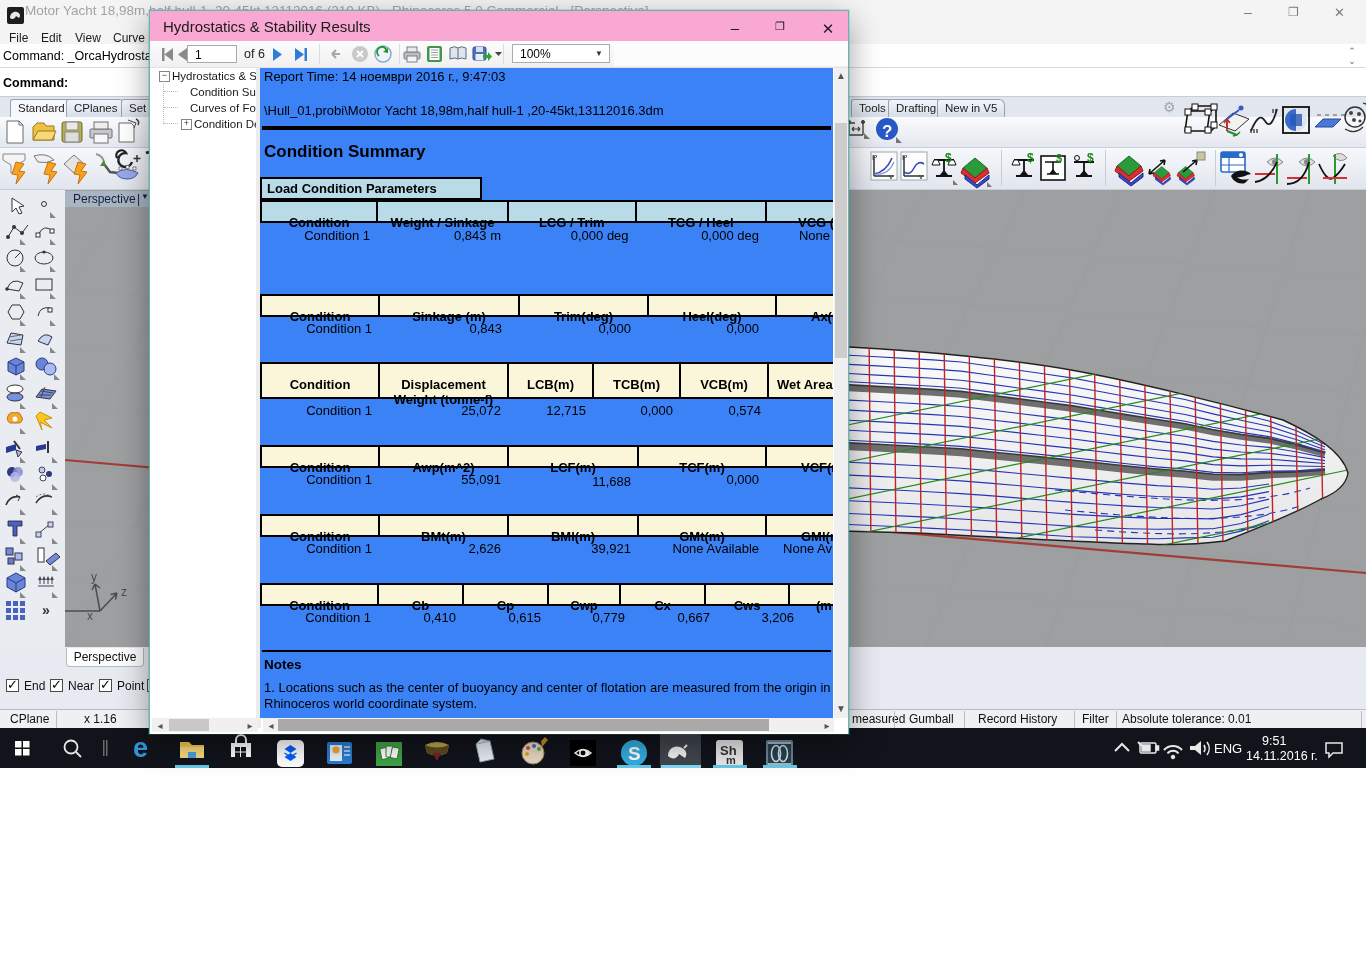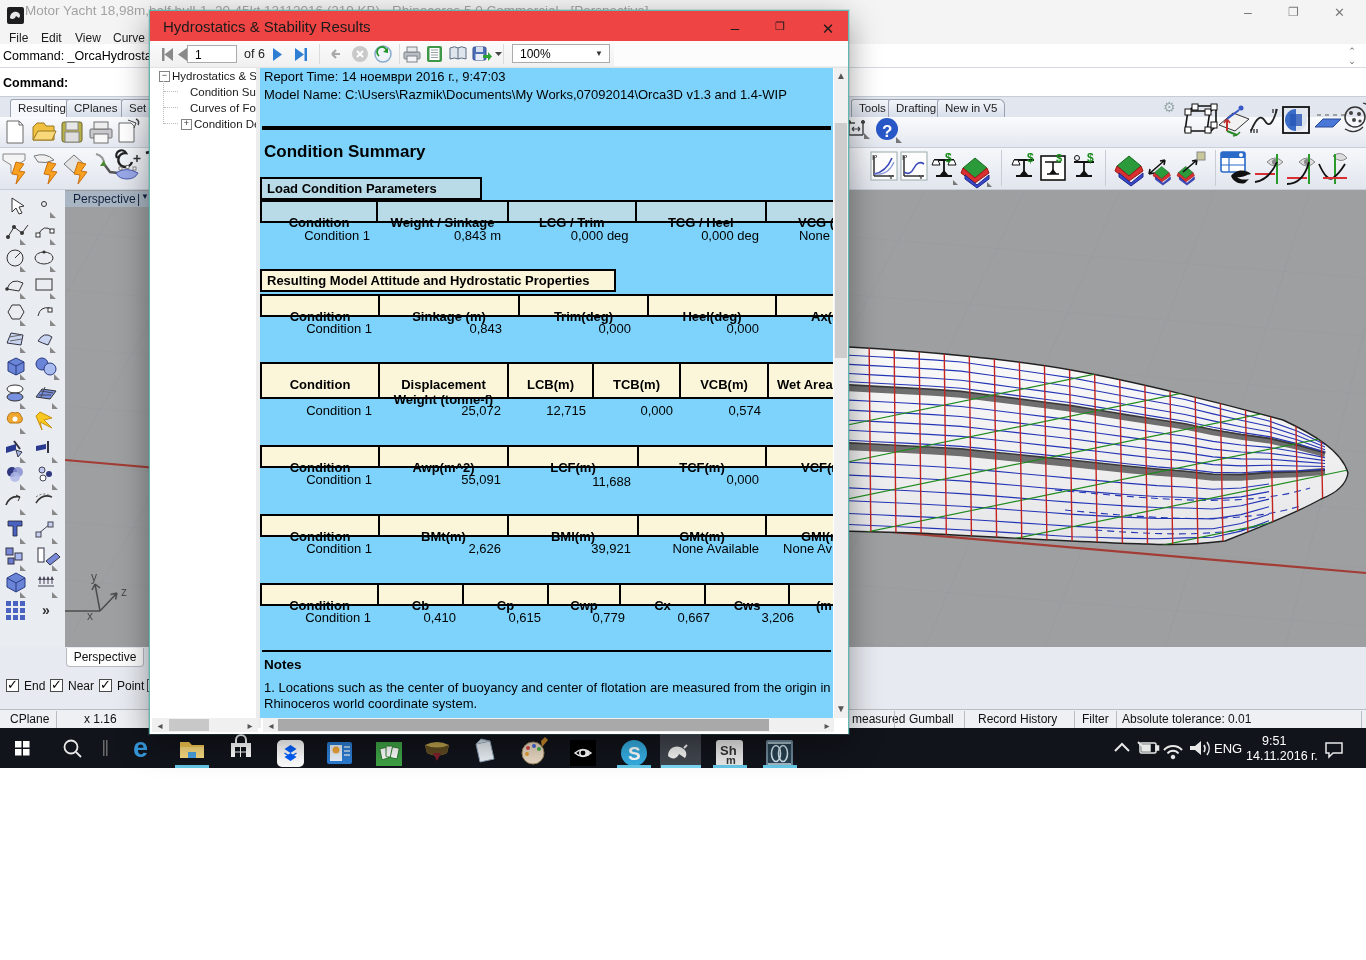--- a/index.html
+++ b/index.html
@@ -23,28 +23,28 @@
 #osnap{left:0;top:676px;width:1366px;height:24px;font-size:12px;color:#111;}
 .chk{width:13px;height:13px;border:1px solid #4a4a4a;background:#fff;top:3px;}
 .chk:after{content:"✓";position:absolute;left:0px;top:-3px;font-size:13px;color:#000;}
 #statusbar{left:0;top:709px;width:1366px;height:19px;background:#eef0f3;border-top:1px solid #b9bdc5;font-size:12px;color:#111;}
 .sbsep{top:1px;width:1px;height:18px;background:#b9bdc5;}
 .sbtxt{top:2px;}
 #taskbar{left:0;top:728px;width:1366px;height:40px;background:#11141b;}
 #whitebottom{left:0;top:768px;width:1366px;height:192px;background:#ffffff;}
 
 #dlg{left:149px;top:10px;width:700px;height:724px;background:#fff;border:1px solid #62b7b0;box-shadow:0 10px 30px rgba(0,0,0,.38), 0 0 0 1px rgba(100,180,175,.25);}
-#dlg-title{left:0;top:0;width:698px;height:30px;background:#ef4444;}
+#dlg-title{left:0;top:0;width:698px;height:30px;background:#f9a8d4;}
 #dlg-title span{position:absolute;left:13px;top:7px;font-size:15px;color:#1b1b1b;}
 .wbtn{top:4px;width:14px;height:14px;color:#333;font-size:13px;text-align:center;}
 #dlg-tb{left:0;top:30px;width:698px;height:27px;background:linear-gradient(#fcfcfc,#f0f0f0);border-bottom:1px solid #e2e2e2;}
 #dlg-body{left:0;top:57px;width:698px;height:666px;background:#fff;}
 #treepane{left:0;top:0;width:106px;height:660px;background:#fff;font-size:11.5px;color:#1a1a1a;overflow:hidden;}
 #splitter{left:106px;top:0;width:5px;height:660px;background:#ececec;}
-#report{left:110px;top:0;width:573px;height:650px;background:#7dd3fc;overflow:hidden;font-size:13px;}
+#report{left:110px;top:0;width:573px;height:650px;background:#3b82f6;overflow:hidden;font-size:13px;}
 .hcp{padding-top:13px;}
 .dc1{width:114px;}.w131{width:131px;}.w128{width:127.6px;}.w130{width:130.4px;}.wlast{width:130px;text-align:left !important;}
 #vsb{left:684px;top:0;width:14px;height:650px;background:#f0f0f0;}
 .sbarrow{left:1px;width:12px;font-size:10px;color:#555;text-align:center;}
 #vsb-thumb{left:1px;top:55px;width:12px;height:235px;background:#cdcdcd;}
 .hsb{top:650px;height:14px;background:#f0f0f0;}
 
 .rline{left:2px;color:#000;white-space:nowrap;}
 .hr{left:0;width:569px;background:#000;}
 .lblbox{border:2px solid #000;font-weight:bold;font-size:13px;padding:2px 0 0 5px;}
@@ -76,21 +76,21 @@
 <div class="menu a" style="left:9px;top:31px;">File</div>
 <div class="menu a" style="left:41px;top:31px;">Edit</div>
 <div class="menu a" style="left:75px;top:31px;">View</div>
 <div class="menu a" style="left:113px;top:31px;">Curve</div>
 <div id="cmdarea" class="a"></div>
 <div class="cmdtxt a" style="left:3px;top:49px;">Command: _OrcaHydrostatics</div>
 <div class="a" style="left:0;top:67px;width:1366px;height:1px;background:#d7dae0;"></div>
 <div class="cmdtxt a" style="left:3px;top:76px;font-weight:bold;">Command:</div>
 <div class="a" style="left:1344px;top:46px;width:16px;height:40px;color:#666;font-size:9px;text-align:center;">⌃<br>⌄</div>
 <div id="tabrow" class="a"></div>
-<div class="tab act a" style="left:10px;">Resulting</div>
+<div class="tab act a" style="left:10px;">Standard</div>
 <div class="tab a" style="left:66px;">CPlanes</div>
 <div class="tab a" style="left:121px;">Set View</div>
 <div class="tab a" style="left:851px;">Tools</div>
 <div class="tab a" style="left:888px;">Drafting</div>
 <div class="tab a" style="left:937px;">New in V5</div>
 <div class="a" style="left:1163px;top:99px;font-size:14px;color:#9aa;">⚙</div>
 <div id="tb1" class="a"></div>
 <div id="tb2" class="a"></div>
 <svg id="icons-l1" class="a" style="left:0;top:117px;" width="150" height="31" viewBox="0 0 150 31">
 <g>
@@ -755,41 +755,40 @@
 <div class="pm" style="left:31px;top:51px;">+</div>
 <div class="tree-item" style="left:44px;top:50px;">Condition De</div>
 <div class="a" style="left:13px;top:13px;width:1px;height:43px;border-left:1px dotted #bbb;"></div>
 <div class="a" style="left:14px;top:23px;width:14px;height:1px;border-top:1px dotted #bbb;"></div>
 <div class="a" style="left:14px;top:39px;width:14px;height:1px;border-top:1px dotted #bbb;"></div>
 <div class="a" style="left:14px;top:55px;width:14px;height:1px;border-top:1px dotted #bbb;"></div>
 </div>
 <div id="splitter" class="a"></div>
 <div id="report" class="a">
 <div class="rline a" style="left:4px;top:1px;">Report Time: 14 ноември 2016 г., 9:47:03</div>
-<div class="rline a" style="left:4px;top:19px;">Model Name: C:\Users\Razmik\Documents\My Works,07092014\Orca3D v1.3 and 1.4-WIP</div>
+<div class="rline a" style="left:4px;top:35px;">\Hull_01,probi\Motor Yacht 18,98m,half hull-1 ,20-45kt,13112016.3dm</div>
 <div class="hr a" style="left:2px;top:58px;height:3.5px;"></div>
 <div class="rline a" style="left:4px;top:74px;font-size:17px;font-weight:bold;">Condition Summary</div>
 
 <div class="lblbox blue a" style="left:0;top:109px;width:221.5px;height:22.5px;">Load Condition Parameters</div>
 <div class="hrow blue a" style="left:0;top:131.5px;width:637px;height:23.5px;">
 <div class="hcell hcp dc1">Condition</div>
           <div class="hcell hcp w131">Weight / Sinkage</div>
           <div class="hcell hcp w128">LCG / Trim</div>
           <div class="hcell hcp w130">TCG / Heel</div>
           <div class="hcell hcp wlast" style="padding-left:31px;">VCG (m)</div>
 </div>
 <div class="drow a" style="left:0;top:156px;width:637px;height:24px;">
 <div class="dcell dc1" style="padding-top:4px;">Condition 1</div>
           <div class="dcell w131" style="padding-top:4px;">0,843 m</div>
           <div class="dcell w128" style="padding-top:4px;">0,000 deg</div>
           <div class="dcell w130" style="padding-top:4px;">0,000 deg</div>
           <div class="dcell" style="width:69px;padding-top:4px;padding-right:2px;">None</div>
 </div>
 
-<div class="lblbox cream a" style="left:0;top:201px;width:355.5px;height:23px;">Resulting Model Attitude and Hydrostatic Properties</div>
 <div class="hrow cream a" style="left:0;top:226px;width:637px;height:22.5px;">
 <div class="hcell hcp" style="width:116px;">Condition</div>
           <div class="hcell hcp" style="width:140px;">Sinkage (m)</div>
           <div class="hcell hcp" style="width:129px;">Trim(deg)</div>
           <div class="hcell hcp" style="width:128px;">Heel(deg)</div>
           <div class="hcell hcp wlast" style="padding-left:34px;">Ax(m^2)</div>
 </div>
 <div class="drow a" style="left:0;top:249px;width:637px;height:24px;">
 <div class="dcell" style="width:116px;padding-top:4px;">Condition 1</div>
           <div class="dcell" style="width:130px;padding-top:4px;">0,843</div>

